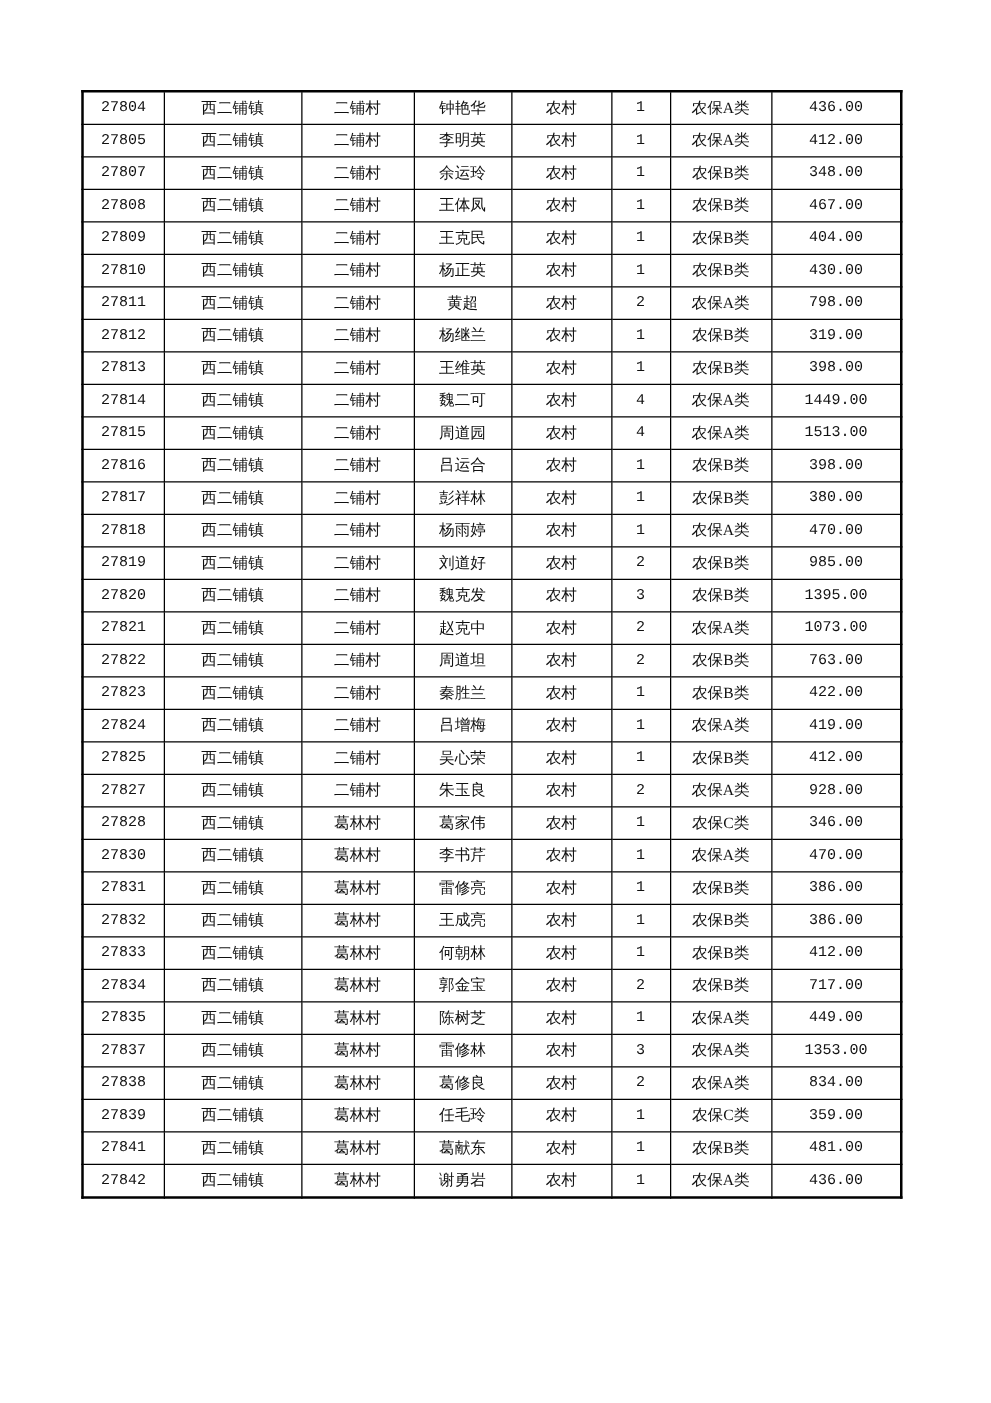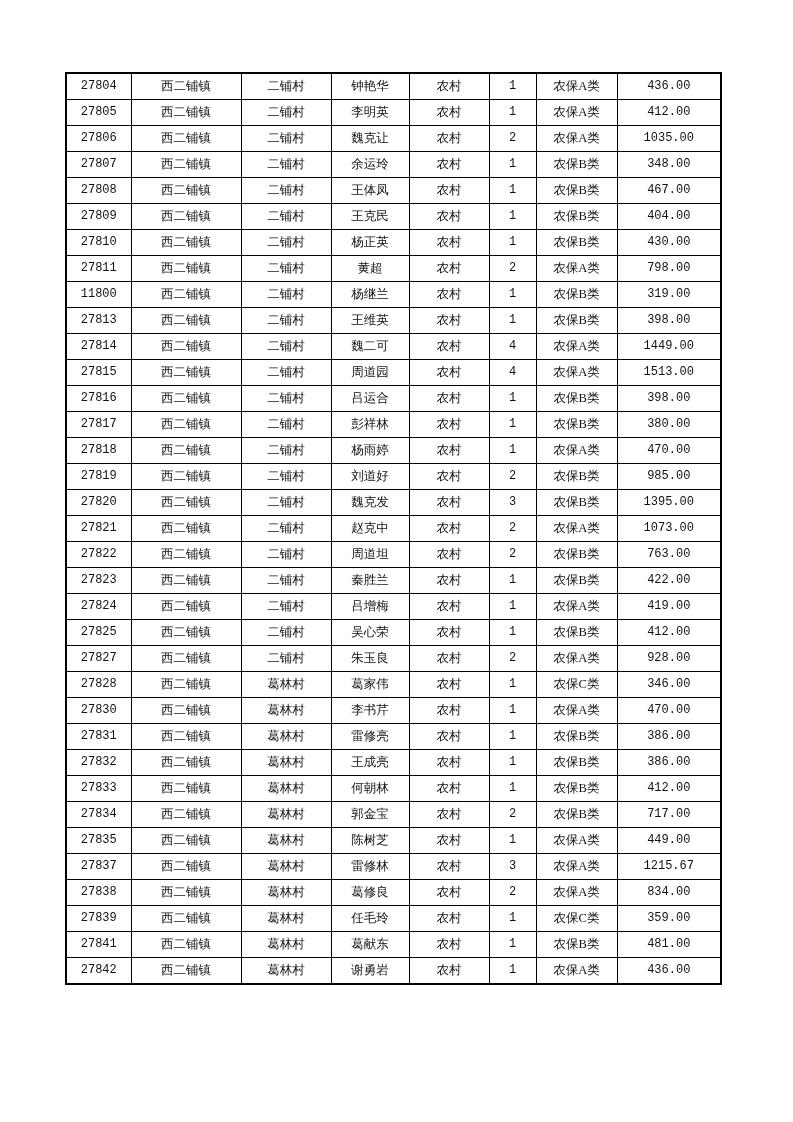--- a/index.html
+++ b/index.html
@@ -69,30 +69,20 @@
           <td class="num">27805</td>
           <td>西二铺镇</td>
           <td>二铺村</td>
           <td>李明英</td>
           <td>农村</td>
           <td class="num">1</td>
           <td>农保A类</td>
           <td class="num">412.00</td>
         </tr>
         <tr>
-          <td class="num">27806</td>
-          <td>西二铺镇</td>
-          <td>二铺村</td>
-          <td>魏克让</td>
-          <td>农村</td>
-          <td class="num">2</td>
-          <td>农保A类</td>
-          <td class="num">1035.00</td>
-        </tr>
-        <tr>
           <td class="num">27807</td>
           <td>西二铺镇</td>
           <td>二铺村</td>
           <td>余运玲</td>
           <td>农村</td>
           <td class="num">1</td>
           <td>农保B类</td>
           <td class="num">348.00</td>
         </tr>
         <tr>
@@ -129,21 +119,21 @@
           <td class="num">27811</td>
           <td>西二铺镇</td>
           <td>二铺村</td>
           <td>黄超</td>
           <td>农村</td>
           <td class="num">2</td>
           <td>农保A类</td>
           <td class="num">798.00</td>
         </tr>
         <tr>
-          <td class="num">11800</td>
+          <td class="num">27812</td>
           <td>西二铺镇</td>
           <td>二铺村</td>
           <td>杨继兰</td>
           <td>农村</td>
           <td class="num">1</td>
           <td>农保B类</td>
           <td class="num">319.00</td>
         </tr>
         <tr>
           <td class="num">27813</td>
@@ -356,21 +346,21 @@
           <td class="num">449.00</td>
         </tr>
         <tr>
           <td class="num">27837</td>
           <td>西二铺镇</td>
           <td>葛林村</td>
           <td>雷修林</td>
           <td>农村</td>
           <td class="num">3</td>
           <td>农保A类</td>
-          <td class="num">1215.67</td>
+          <td class="num">1353.00</td>
         </tr>
         <tr>
           <td class="num">27838</td>
           <td>西二铺镇</td>
           <td>葛林村</td>
           <td>葛修良</td>
           <td>农村</td>
           <td class="num">2</td>
           <td>农保A类</td>
           <td class="num">834.00</td>

